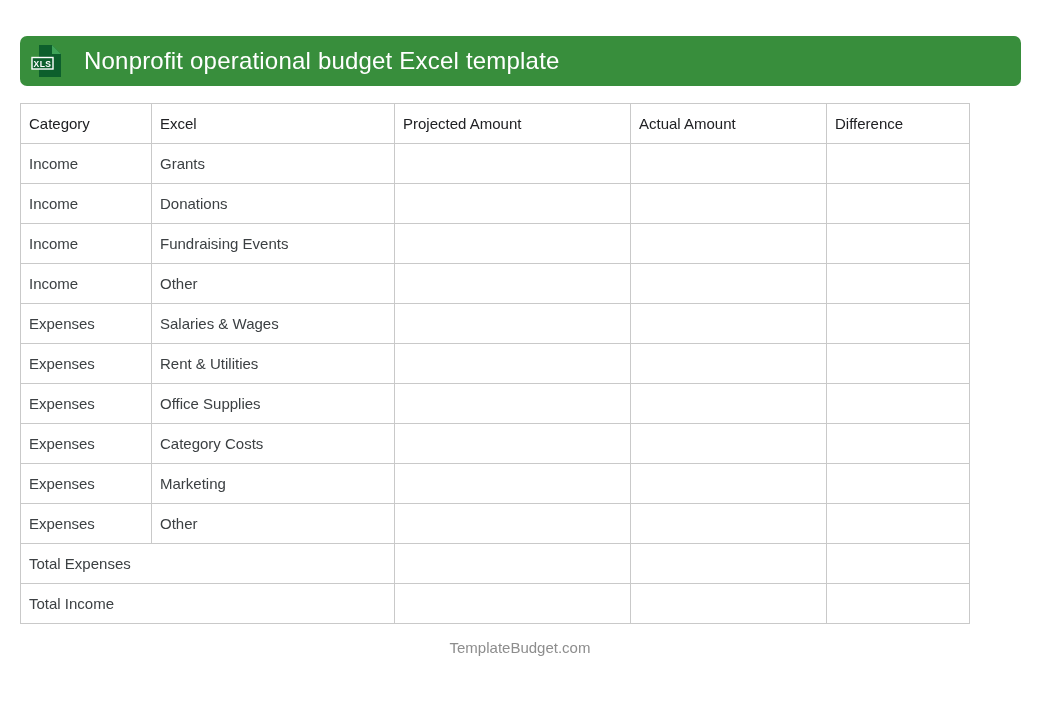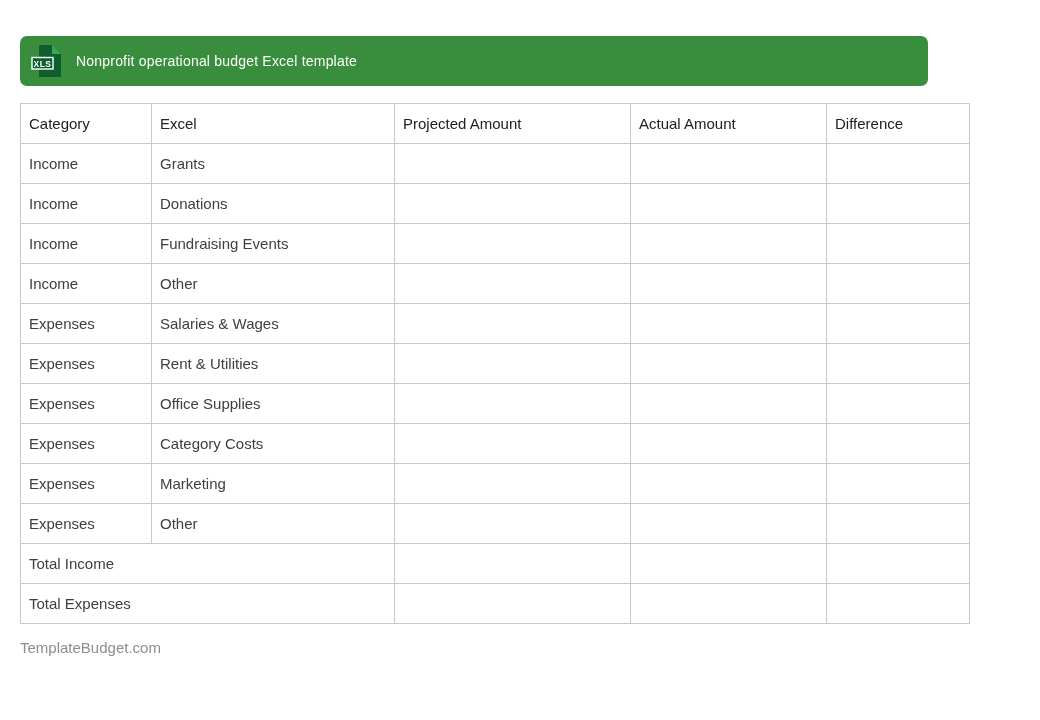--- a/index.html
+++ b/index.html
@@ -13,31 +13,32 @@
     --banner-text: #ffffff;
   }
   * { margin: 0; padding: 0; box-sizing: border-box; }
   html, body {
     width: 1040px; height: 720px;
     background: #ffffff;
     font-family: "Liberation Sans", sans-serif;
     overflow: hidden;
   }
   .banner {
-    width: 908px; height: 50px;
+    width: 1001px; height: 50px;
     margin: 36px 0 0 20px;
     background: var(--banner-green);
     border-radius: 7px;
     display: flex; align-items: center;
     padding-left: 11px;
+    gap: 8px;
   }
   .banner .file-icon { flex: 0 0 auto; display: block; }
   .banner .title {
     color: var(--banner-text);
-    font-size: 14px;
+    font-size: 24px;
     font-weight: 400;
     margin-left: 13px;
     letter-spacing: 0.2px;
     white-space: nowrap;
   }
   table.budget {
     border-collapse: collapse;
     table-layout: fixed;
     width: 949px;
     margin: 17px 0 0 20px;
@@ -58,21 +59,21 @@
   }
   table.budget td { color: var(--cell-text); }
   .col-category  { width: 131px; }
   .col-item      { width: 243px; }
   .col-projected { width: 236px; }
   .col-actual    { width: 196px; }
   .col-diff      { width: 143px; }
   .footer {
     width: 1000px;
     margin: 15px 0 0 20px;
-    text-align: left;
+    text-align: center;
     font-size: 15px;
     color: var(--footer-text);
   }
 </style>
 </head>
 <body>
 
 <div class="banner">
   <svg class="file-icon" width="32" height="34" viewBox="0 0 32 34" aria-hidden="true">
     <path d="M8 1 h13 l9 9 v23 H8 z" fill="var(--icon-dark-green)"></path>
@@ -175,28 +176,28 @@
 
   <tr>
     <td>Expenses</td>
     <td>Other</td>
     <td></td>
     <td></td>
     <td></td>
   </tr>
 
   <tr>
+    <td colspan="2">Total Expenses</td>
+    <td></td>
+    <td></td>
+    <td></td>
+  </tr>
+
+  <tr>
     <td colspan="2">Total Income</td>
-    <td></td>
-    <td></td>
-    <td></td>
-  </tr>
-
-  <tr>
-    <td colspan="2">Total Expenses</td>
     <td></td>
     <td></td>
     <td></td>
   </tr>
 
 </tbody>
 </table>
 
 <div class="footer">TemplateBudget.com</div>
 

